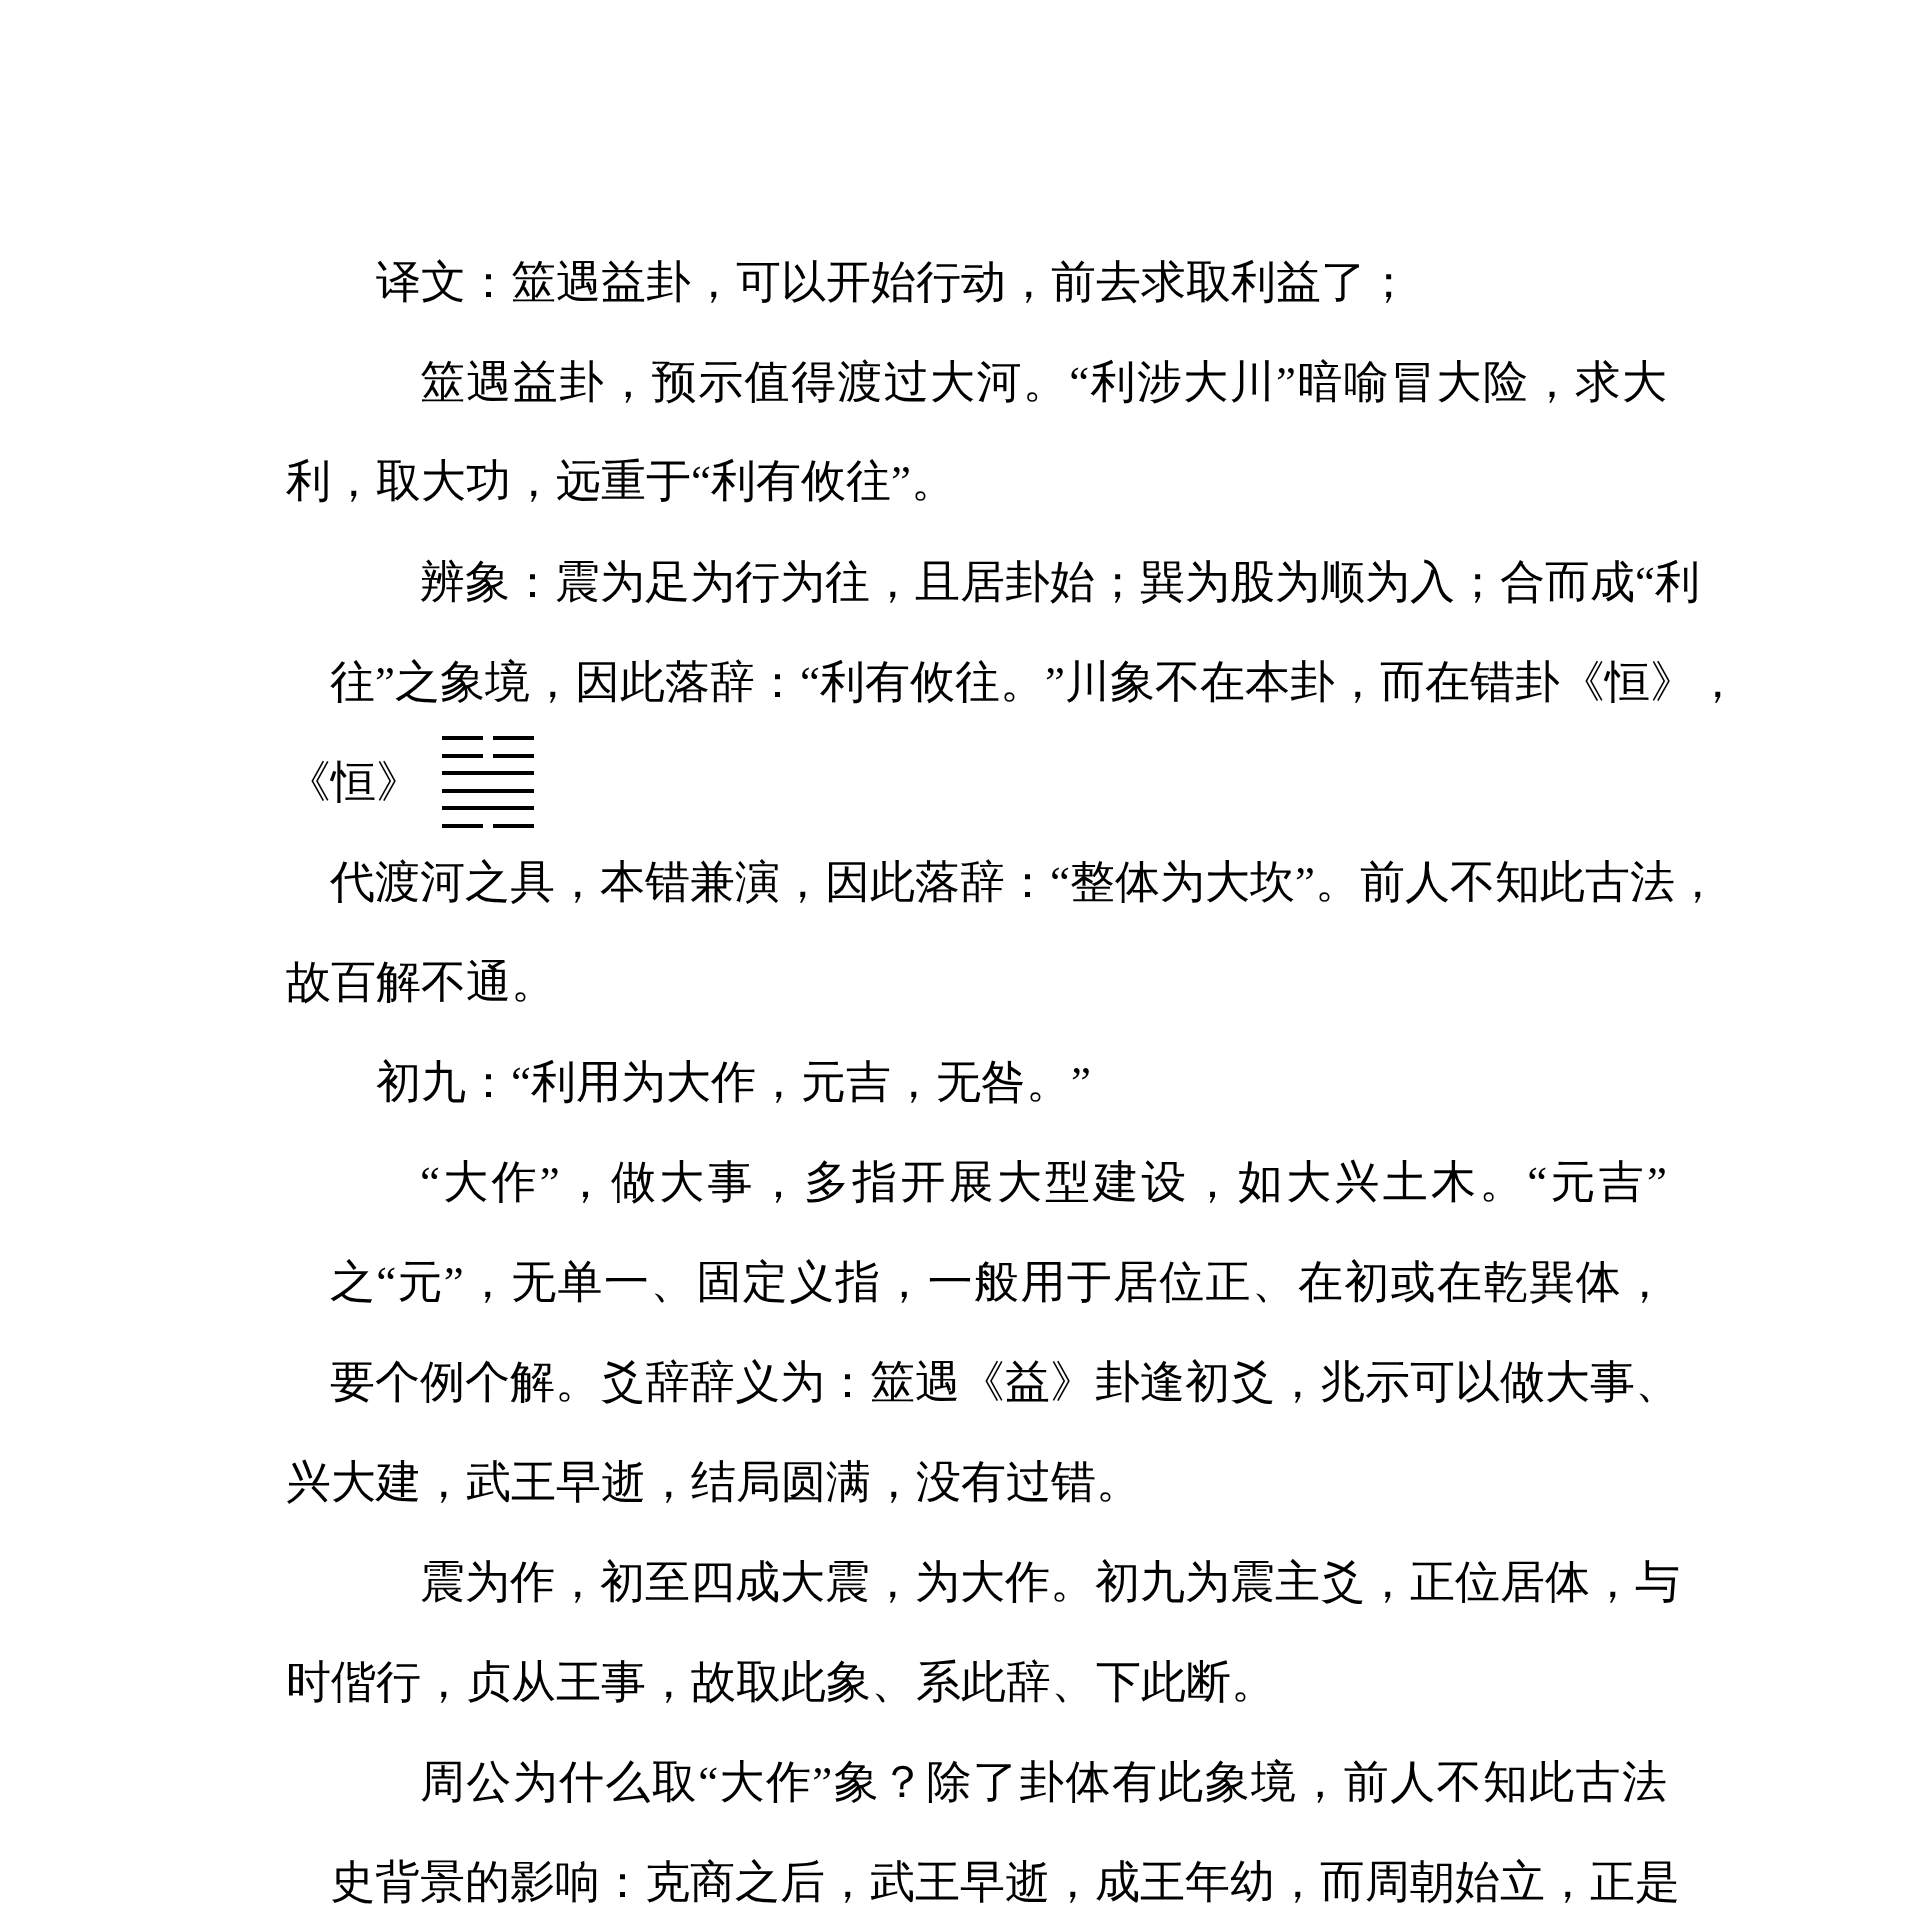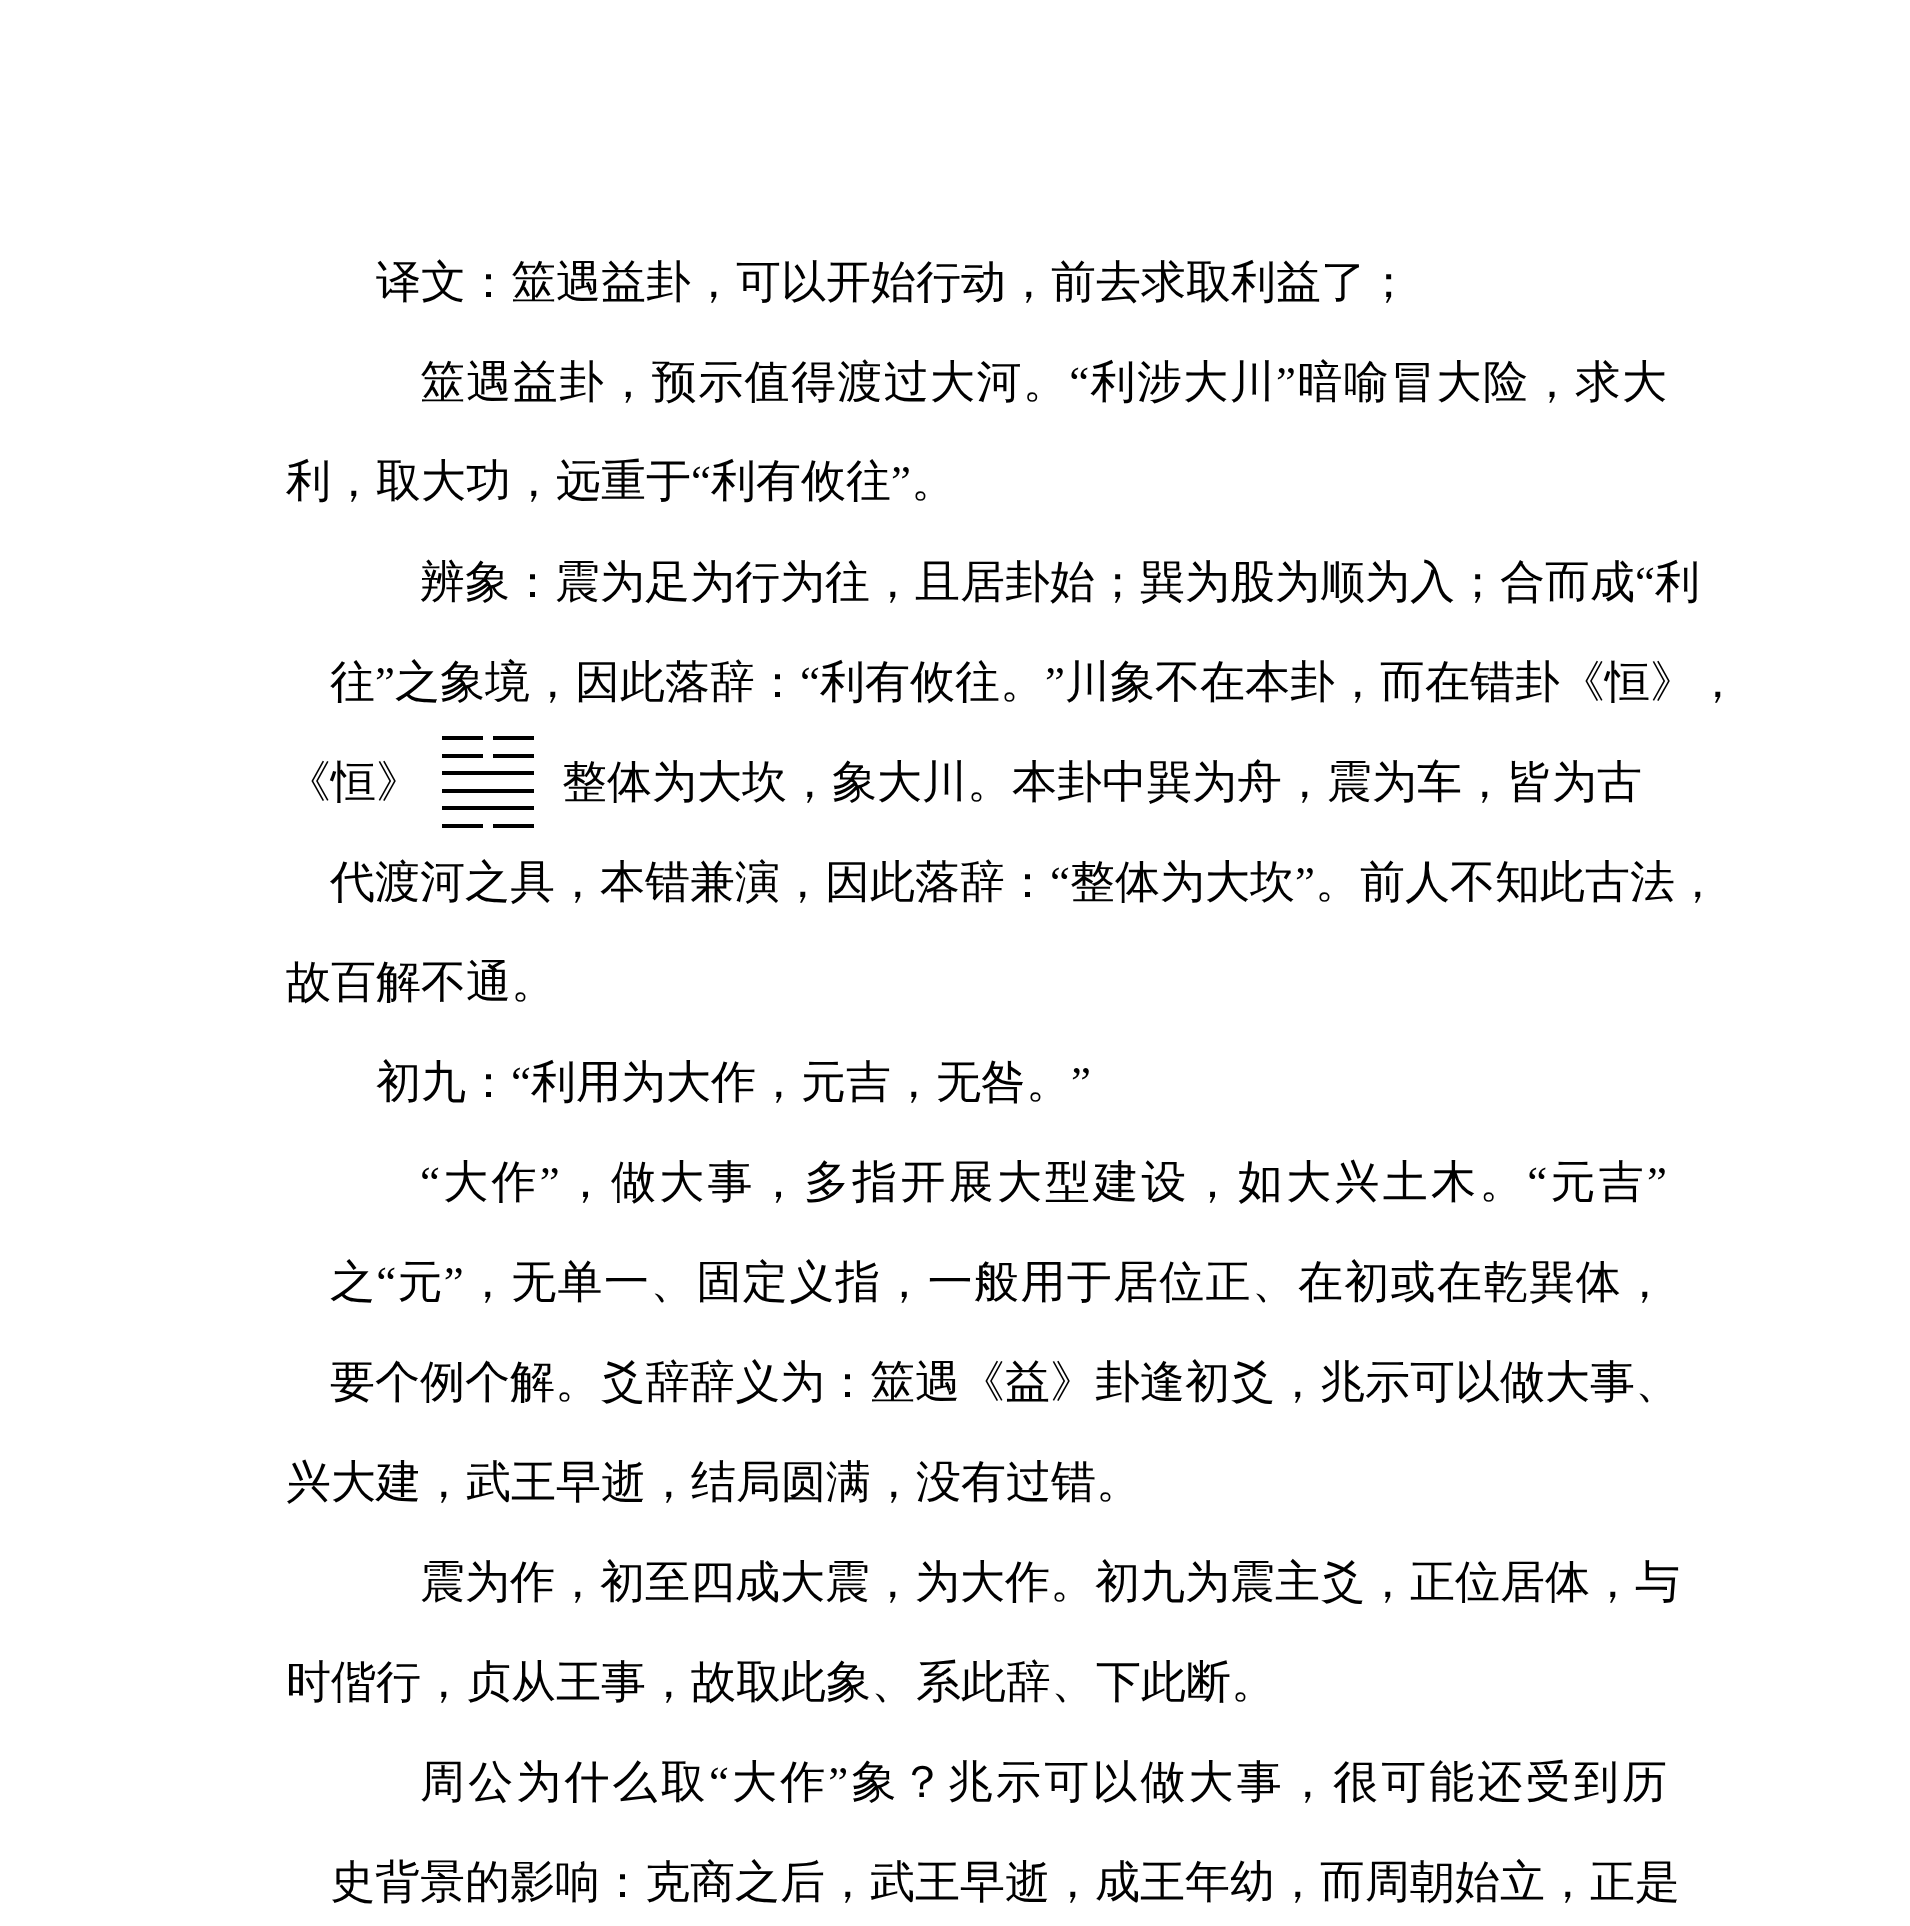--- a/index.html
+++ b/index.html
@@ -123,34 +123,33 @@
             <span class="bar-solid"></span>
           </div>
         <div class="yao">
             <span class="bar-solid"></span>
           </div>
         <div class="yao">
             <span class="bar-half"></span>
             <span class="bar-half"></span>
           </div>
       </div>
-      <span class="seg-b">整体为大坎，象大川。本卦中巽为舟，震为车，皆为古</span>
     </div>
     <div class="line full" style="top:832px">代渡河之具，本错兼演，因此落辞：“整体为大坎”。前人不知此古法，</div>
     <div class="line partial" style="top:932px">故百解不通。</div>
 
     <div class="line partial indent" style="top:1032px">初九：“利用为大作，元吉，无咎。”</div>
 
     <div class="line full indent" style="top:1132px">“大作”，做大事，多指开展大型建设，如大兴土木。“元吉”</div>
     <div class="line full" style="top:1232px">之“元”，无单一、固定义指，一般用于居位正、在初或在乾巽体，</div>
     <div class="line full" style="top:1332px">要个例个解。爻辞辞义为：筮遇《益》卦逢初爻，兆示可以做大事、</div>
     <div class="line partial" style="top:1432px">兴大建，武王早逝，结局圆满，没有过错。</div>
 
     <div class="line full indent" style="top:1532px">震为作，初至四成大震，为大作。初九为震主爻，正位居体，与</div>
     <div class="line partial" style="top:1632px">时偕行，贞从王事，故取此象、系此辞、下此断。</div>
 
-    <div class="line full indent" style="top:1732px">周公为什么取“大作”象？兆示可以做大事，很可能还受到历</div>
+    <div class="line full indent" style="top:1732px">周公为什么取“大作”象？除了卦体有此象境，前人不知此古法</div>
     <div class="line full" style="top:1832px">史背景的影响：克商之后，武王早逝，成王年幼，而周朝始立，正是</div>
 
   </div>
 
 </div>
 
 
 </body></html>

